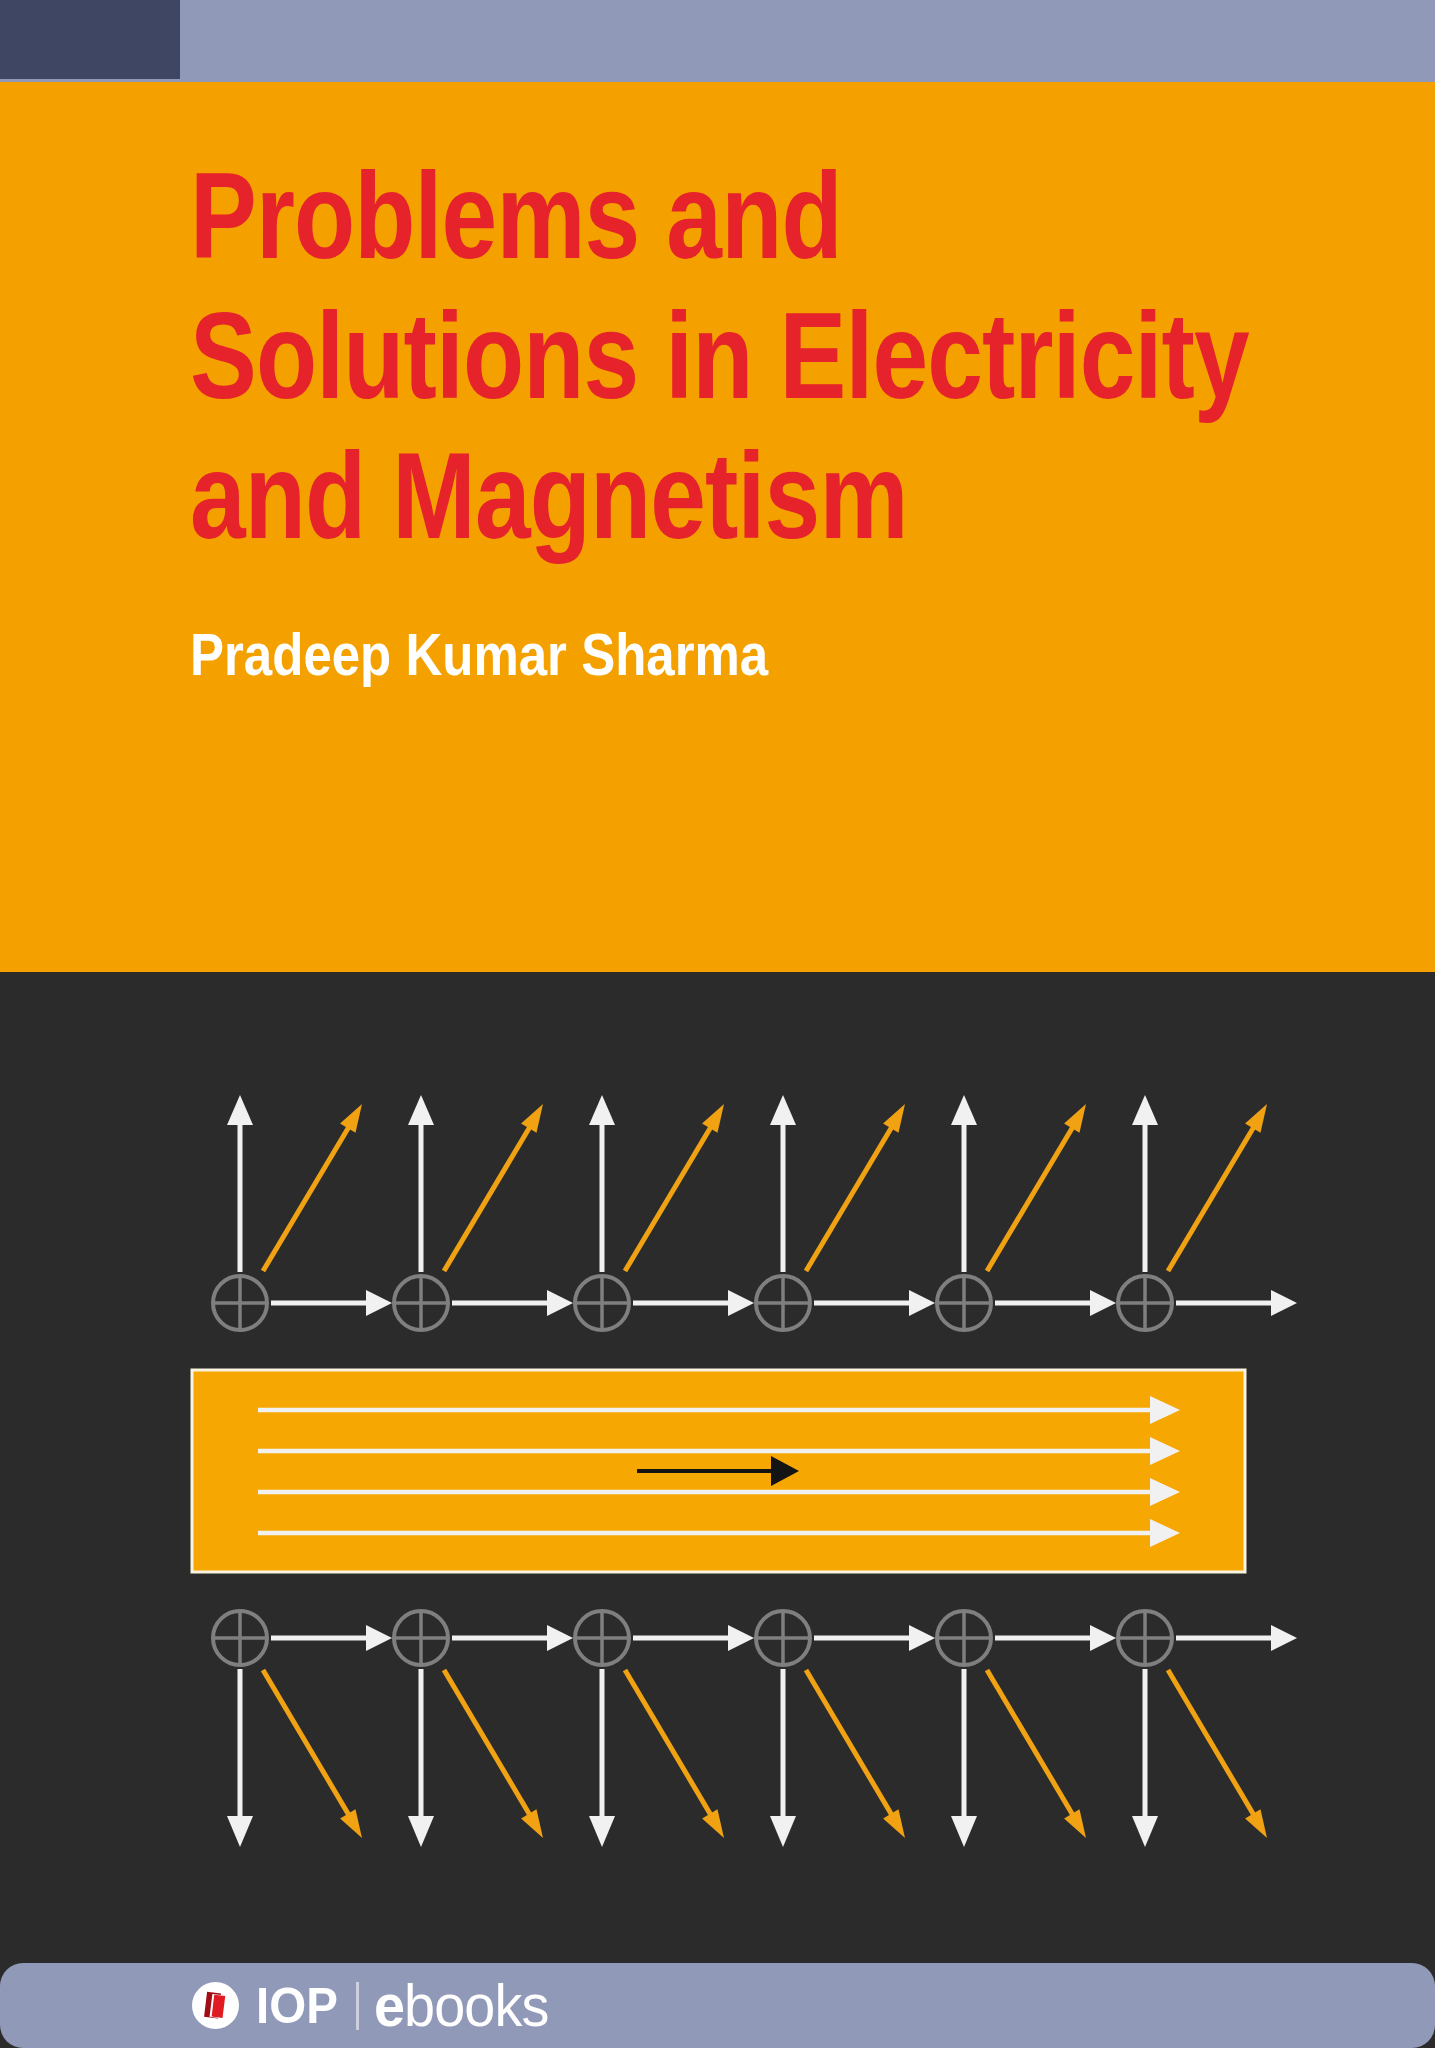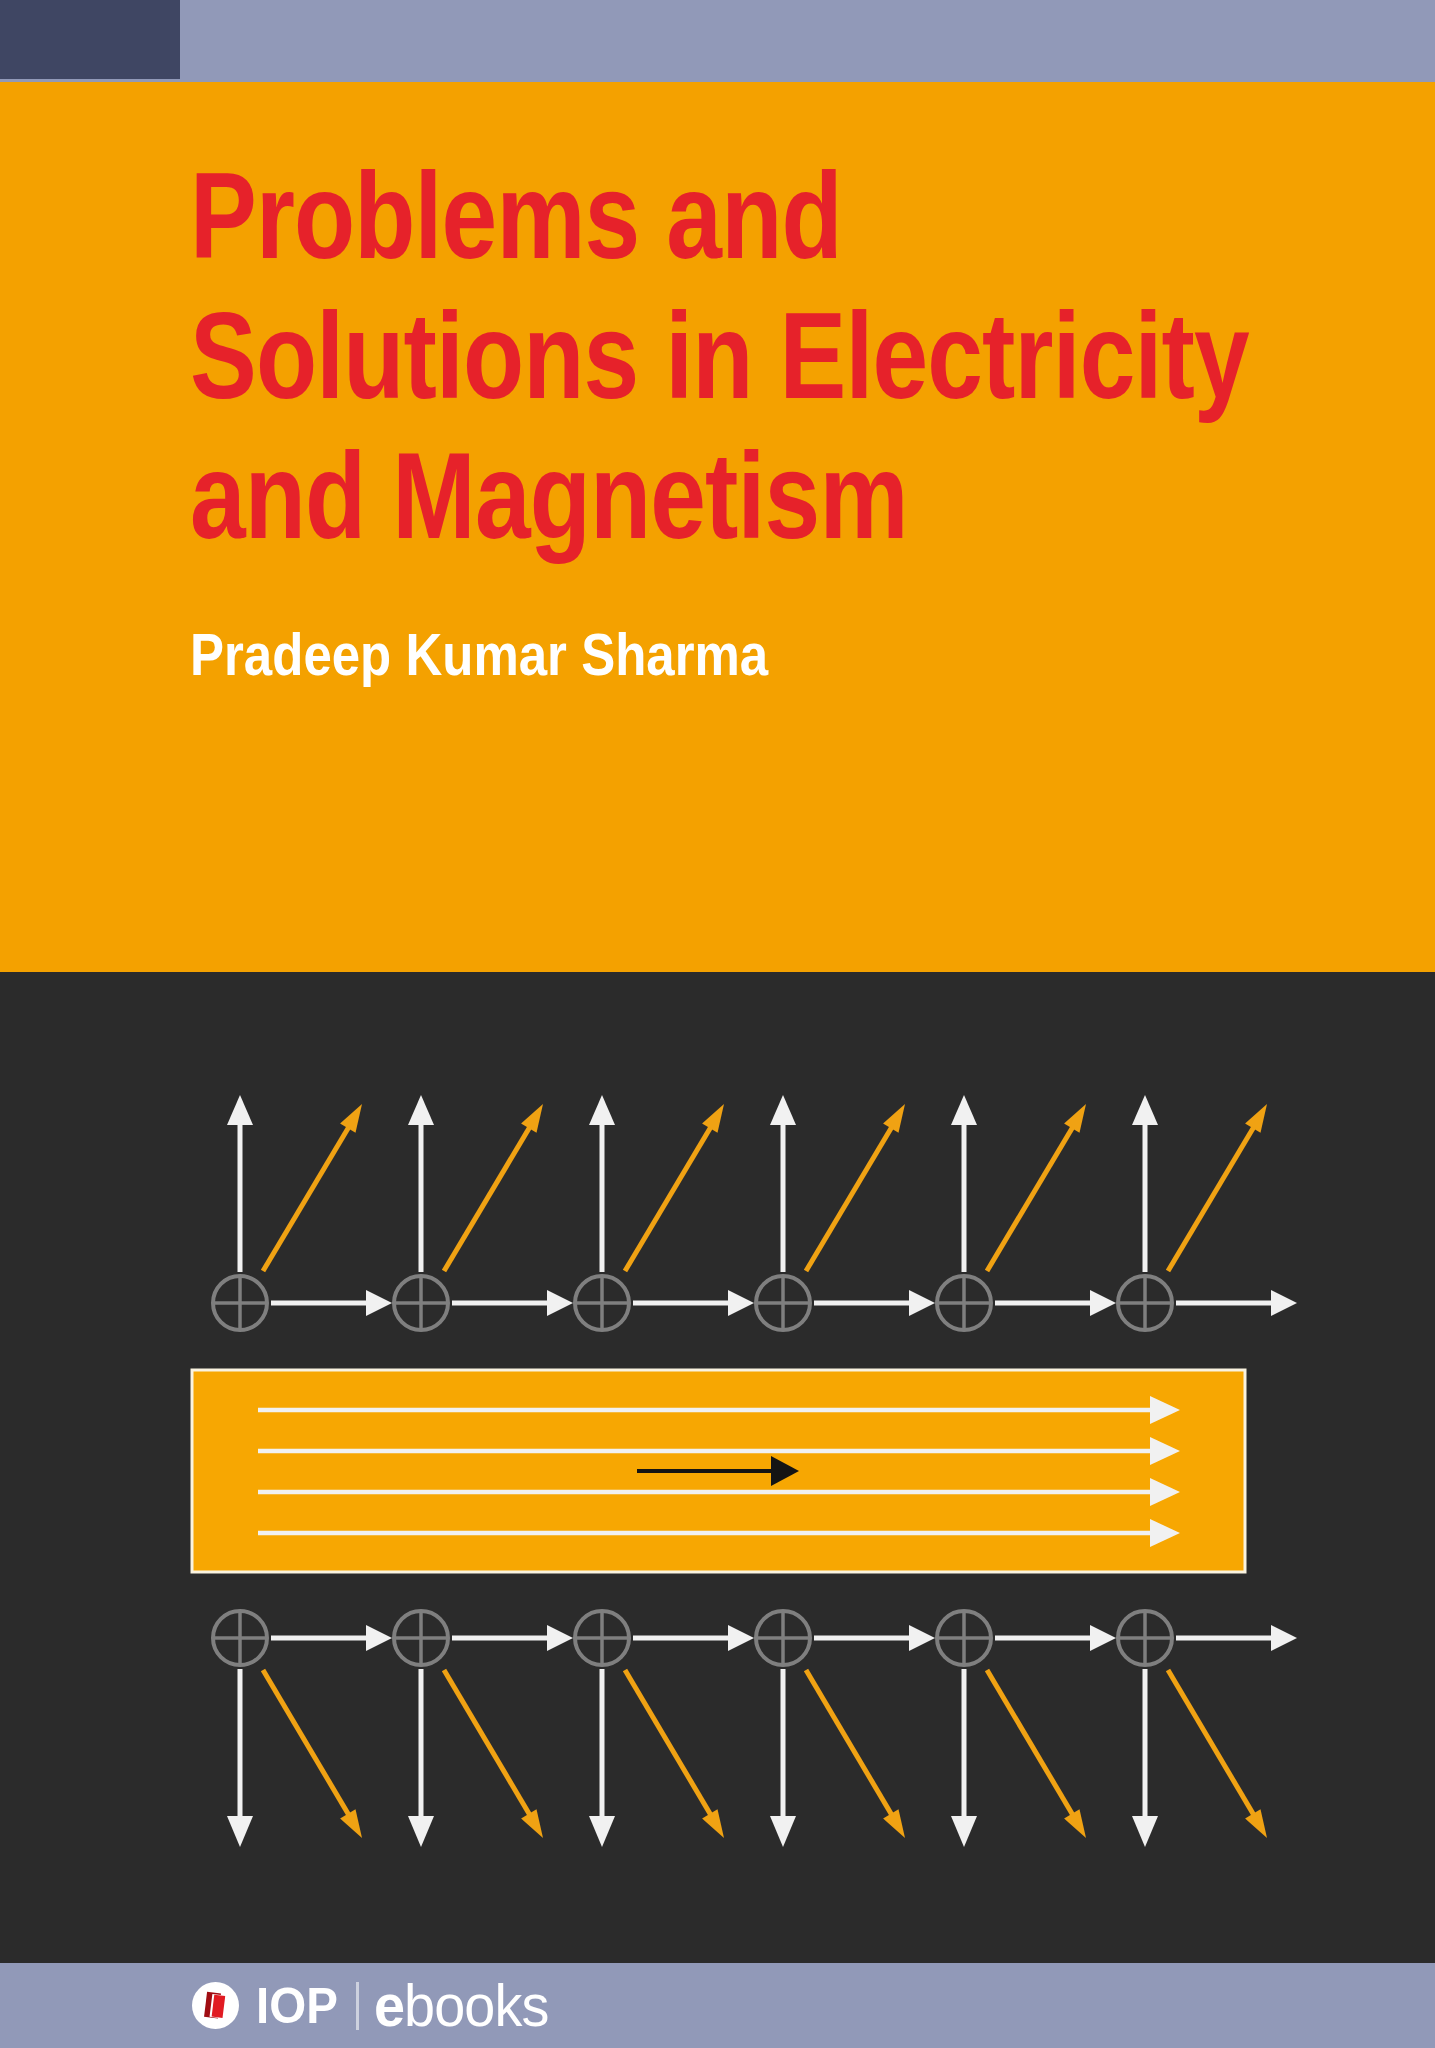--- a/index.html
+++ b/index.html
@@ -52,21 +52,21 @@
   .sheet{
     fill:var(--bar-orange,#F7A702);
     stroke:var(--bar-border,#FAF3E0);stroke-width:3px;
   }
   .sb{stroke:var(--arrow-black,#141414);}
   .fb{fill:var(--arrow-black,#141414);}
   
   .footer{
     position:absolute;top:1963px;left:0;width:1435px;height:85px;
     background:var(--band,#9199B8);
-    display:flex;align-items:center;padding-left:192px;box-sizing:border-box;
+    display:flex;align-items:center;padding-left:192px;box-sizing:border-box;border-radius:23px;
   }
   .logo-badge{width:47px;height:47px;margin-right:17px;flex:0 0 auto;}
   .brand{
     color:#fff;font-weight:700;font-size:50px;line-height:50px;
     display:inline-block;transform:scaleX(.95);transform-origin:left center;
     letter-spacing:0;
   }
   .logo-divider{
     width:3px;height:48px;background:rgba(255,255,255,.55);
     margin:0 15px 0 14px;flex:0 0 auto;

